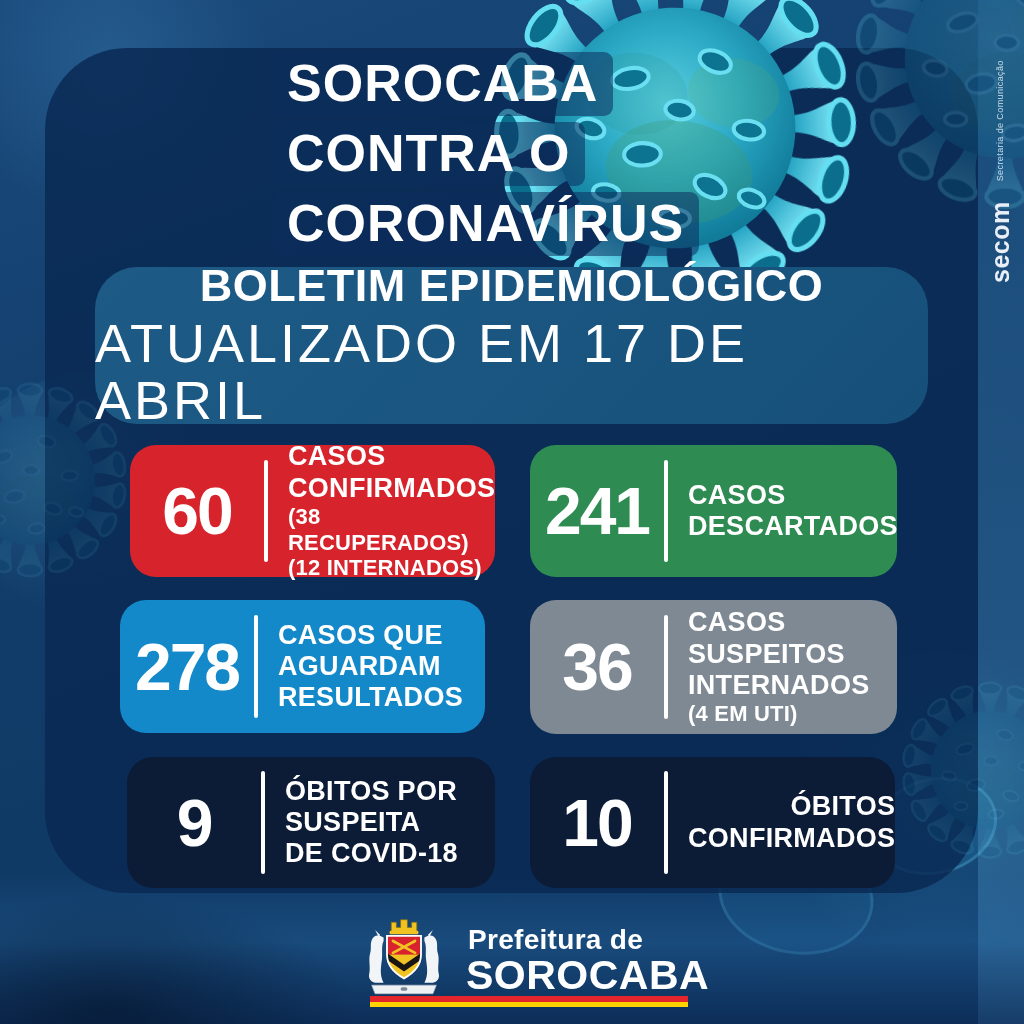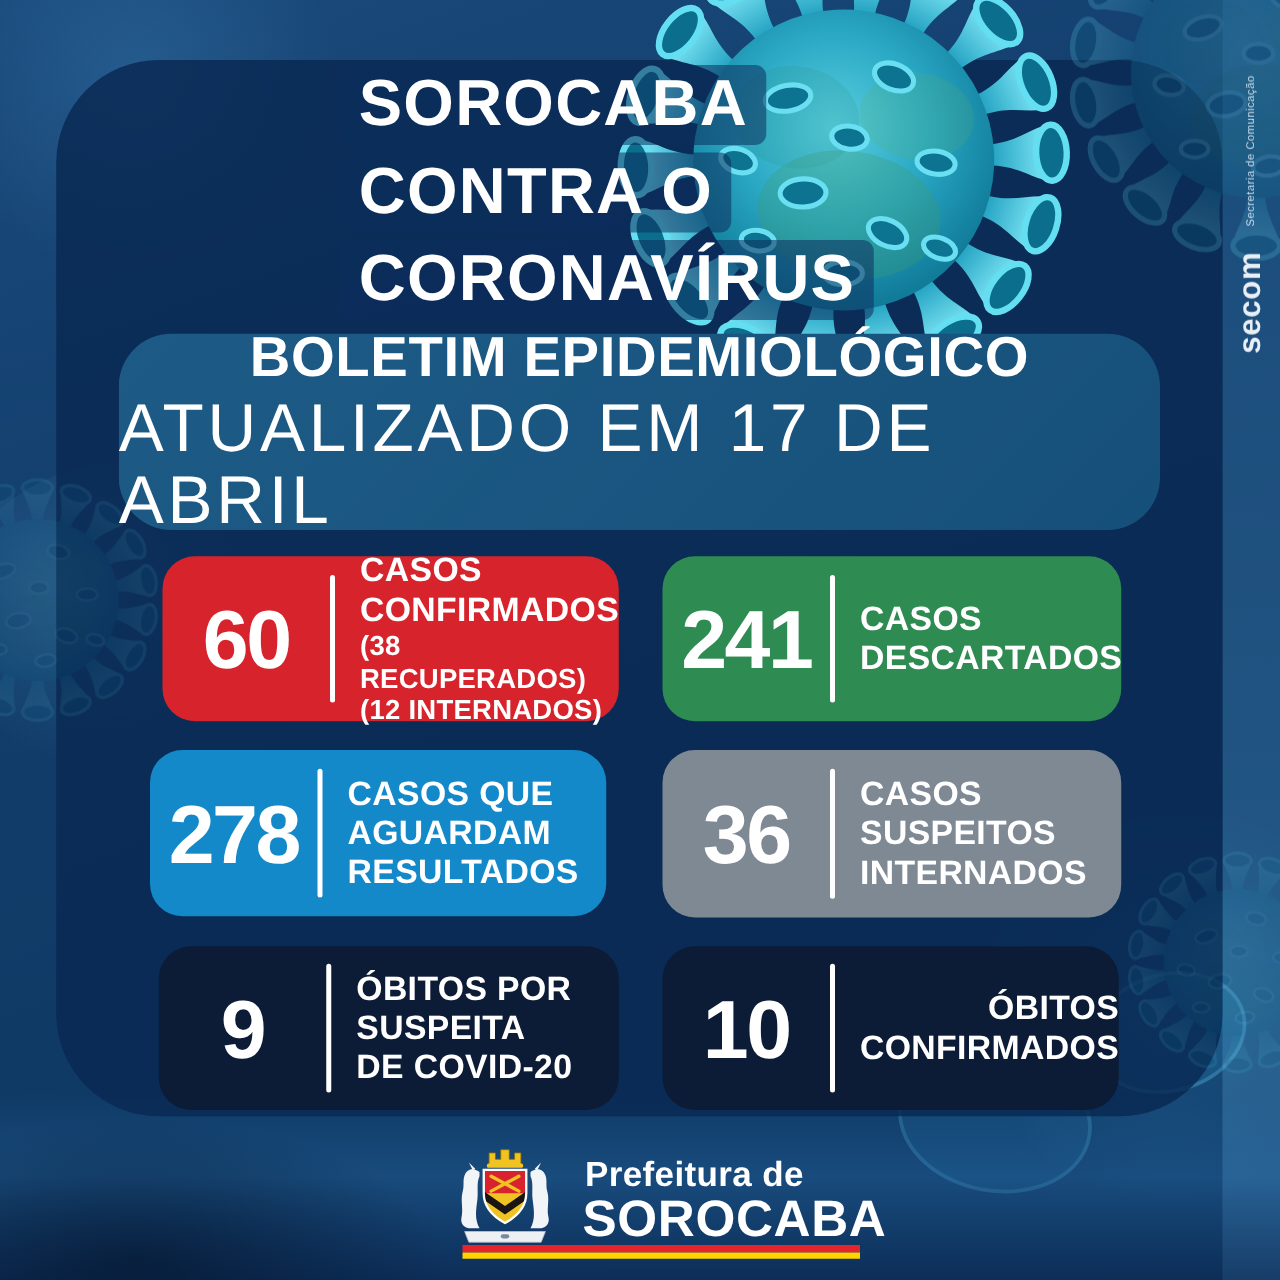--- a/index.html
+++ b/index.html
@@ -184,30 +184,31 @@
     </div>
   </div>
 
   <div class="card gray" style="left:530px;top:600px;width:367px;height:134px;">
     <div class="num">36</div>
     <div class="vdiv"></div>
     <div class="lines">
       <div class="cl">CASOS</div>
       <div class="cl">SUSPEITOS</div>
       <div class="cl">INTERNADOS</div>
+      <div class="cl sub">(4 EM UTI)</div>
     </div>
   </div>
 
   <div class="card navy" style="left:127px;top:757px;width:368px;height:131px;">
     <div class="num">9</div>
     <div class="vdiv"></div>
     <div class="lines">
       <div class="cl">ÓBITOS POR</div>
       <div class="cl">SUSPEITA</div>
-      <div class="cl">DE COVID-20</div>
+      <div class="cl">DE COVID-18</div>
     </div>
   </div>
 
   <div class="card navy" style="left:530px;top:757px;width:365px;height:131px;text-align:right;">
     <div class="num">10</div>
     <div class="vdiv"></div>
     <div class="lines">
       <div class="cl">ÓBITOS</div>
       <div class="cl">CONFIRMADOS</div>
     </div>

